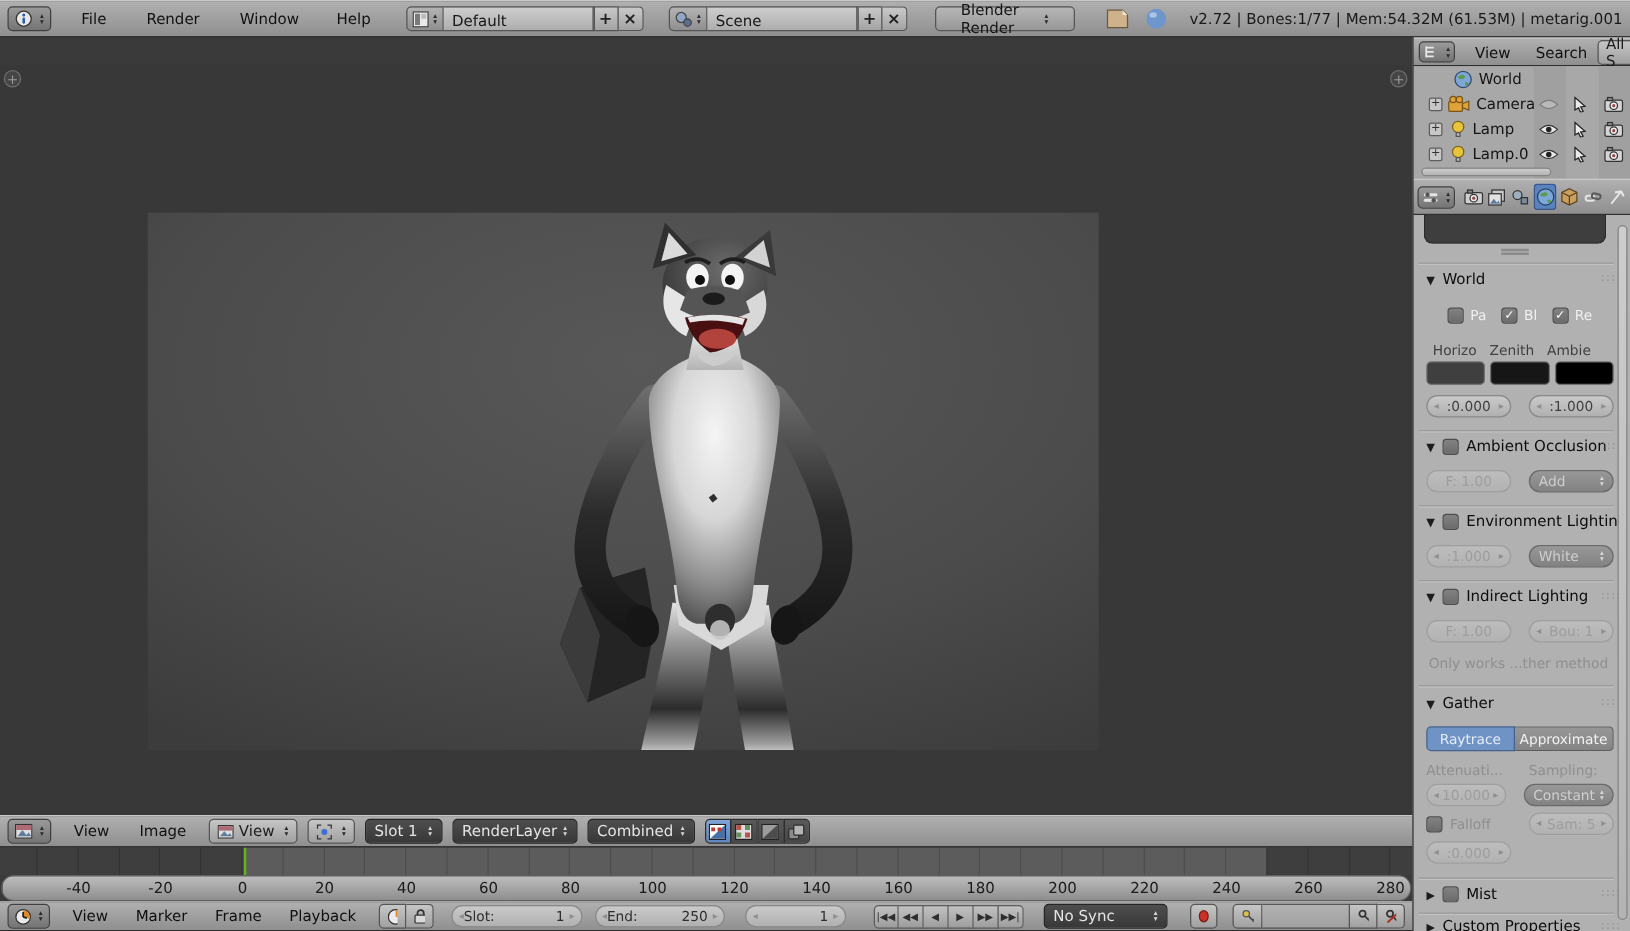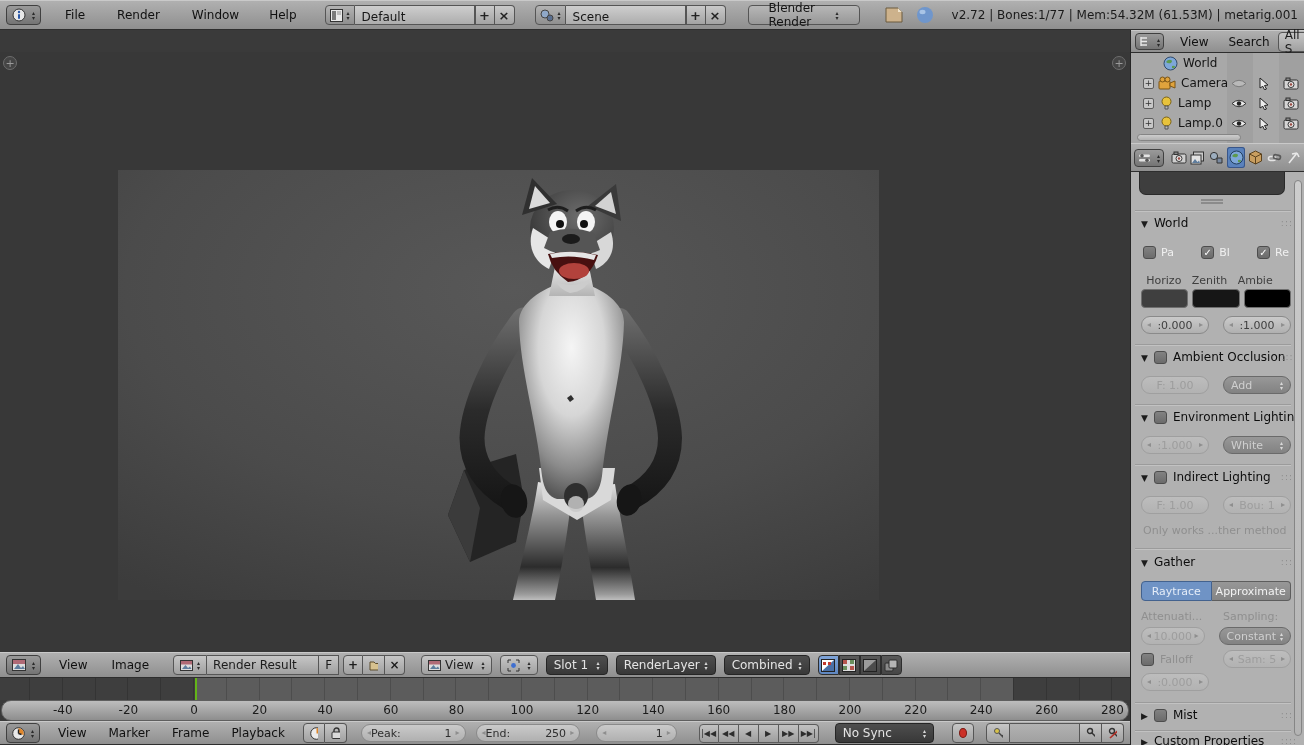--- a/index.html
+++ b/index.html
@@ -252,43 +252,20 @@
         <svg width="14" height="12">
             <rect x="0.5" y="0.5" width="13" height="11" fill="#ddd" stroke="#333"></rect>
             <rect x="1" y="1" width="12" height="4" fill="#b06a76"></rect>
             <path d="M2,10 l4,-5 l3,4 l2,-2 l2,3 z" fill="#5f7d9d"></path>
           </svg>
       </span>
       <span class="updown"></span>
     </div>
     <span class="menu" style="margin-left:8px;">View</span>
     <span class="menu" style="margin-left:12px;">Image</span>
-    <div class="grp" style="margin-left:14px;">
-      <div class="lite-btn r-l">
-        <svg width="13" height="11">
-            <rect x="0.5" y="0.5" width="12" height="10" fill="#ddd" stroke="#333"></rect>
-            <rect x="1" y="1" width="11" height="3.5" fill="#b06a76"></rect>
-            <path d="M2,9 l3.5,-4 l2.5,3 l2,-1.5 l1.5,2.5 z" fill="#5f7d9d"></path>
-          </svg>
-        <span class="updown"></span>
-      </div>
-      <div class="lite-btn" style="width:112px;justify-content:flex-start;">
-          <span>Render Result</span>
-        </div>
-      <div class="lite-btn" style="width:20px;">
-          <span>F</span>
-        </div>
-      <div class="lite-btn plus-g" style="width:20px;margin-left:4px;border-left:1px solid #565656;border-radius:4px 0 0 4px;"></div>
-      <div class="lite-btn" style="width:22px;">
-        <svg width="13" height="11">
-            <path d="M1,2 h4 l1.5,1.5 h5.5 v6.5 h-11 z" fill="#d6c18f" stroke="#5c4d2c"></path>
-          </svg>
-      </div>
-      <div class="lite-btn x-g r-r" style="width:20px;"></div>
-    </div>
     <div class="lite-btn r-a" style="margin-left:8px;gap:4px;">
       <svg width="13" height="11">
           <rect x="0.5" y="0.5" width="12" height="10" fill="#ddd" stroke="#333"></rect>
           <rect x="1" y="1" width="11" height="3.5" fill="#b06a76"></rect>
           <path d="M2,9 l3.5,-4 l2.5,3 l2,-1.5 l1.5,2.5 z" fill="#5f7d9d"></path>
         </svg>
       <span>View</span>
       <span class="updown"></span>
     </div>
     <div class="lite-btn r-a" style="gap:4px;">
@@ -425,21 +402,21 @@
       </div>
       <div class="lite-btn r-r" style="width:22px;">
         <svg width="11" height="12">
             <rect x="1" y="5" width="9" height="6.5" rx="1" fill="#d9d9d9" stroke="#333"></rect>
             <path d="M3,5 v-1.5 a2.5,2.5 0 0 1 5,0 V5" fill="none" stroke="#333" stroke-width="1.4"></path>
           </svg>
       </div>
     </div>
     <div class="slider" style="width:112px;margin-left:6px;">
       <span class="arr l"></span>
-      <span class="lbl" style="text-align:left;color:#2e2e2e;">Peak:</span>
+      <span class="lbl" style="text-align:left;color:#2e2e2e;">Slot:</span>
       <span style="color:#2e2e2e;margin-right:4px;">1</span>
       <span class="arr r"></span>
     </div>
     <div class="slider" style="width:112px;margin-left:2px;">
       <span class="arr l"></span>
       <span class="lbl" style="text-align:left;color:#2e2e2e;">End:</span>
       <span style="color:#2e2e2e;margin-right:4px;">250</span>
       <span class="arr r"></span>
     </div>
     <div class="slider" style="width:86px;margin-left:8px;">
@@ -675,21 +652,21 @@
       <div class="abs" style="left:8px;top:0;width:146px;height:23px;background:#3e3e3e;border-radius:0 0 7px 7px;border:1px solid #2a2a2a;border-top:none;"></div>
       <div class="abs" style="left:70px;top:27px;width:22px;height:5px;border-top:2px solid #8b8b8b;border-bottom:2px solid #8b8b8b;"></div>
 
       <div class="sep" style="top:38px;"></div>
       <div class="phead abs" style="left:10px;top:44px;right:8px;">
         <span class="tri-d"></span>
         <span>World</span>
         <span class="grip"></span>
       </div>
 
-      <div class="abs" style="left:12px;top:74px;right:16px;display:flex;justify-content:space-between;">
+      <div class="abs" style="left:12px;top:74px;right:16px;display:flex;justify-content:center;gap:12px;">
         <span style="display:flex;align-items:center;gap:5px;">
           <span class="chk"></span>
           <span style="color:#f0f0f0;font-size:11px;">Pa</span>
         </span>
         <span style="display:flex;align-items:center;gap:5px;">
           <span class="chk on"></span>
           <span style="color:#f0f0f0;font-size:11px;">Bl</span>
         </span>
         <span style="display:flex;align-items:center;gap:5px;">
           <span class="chk on"></span>

